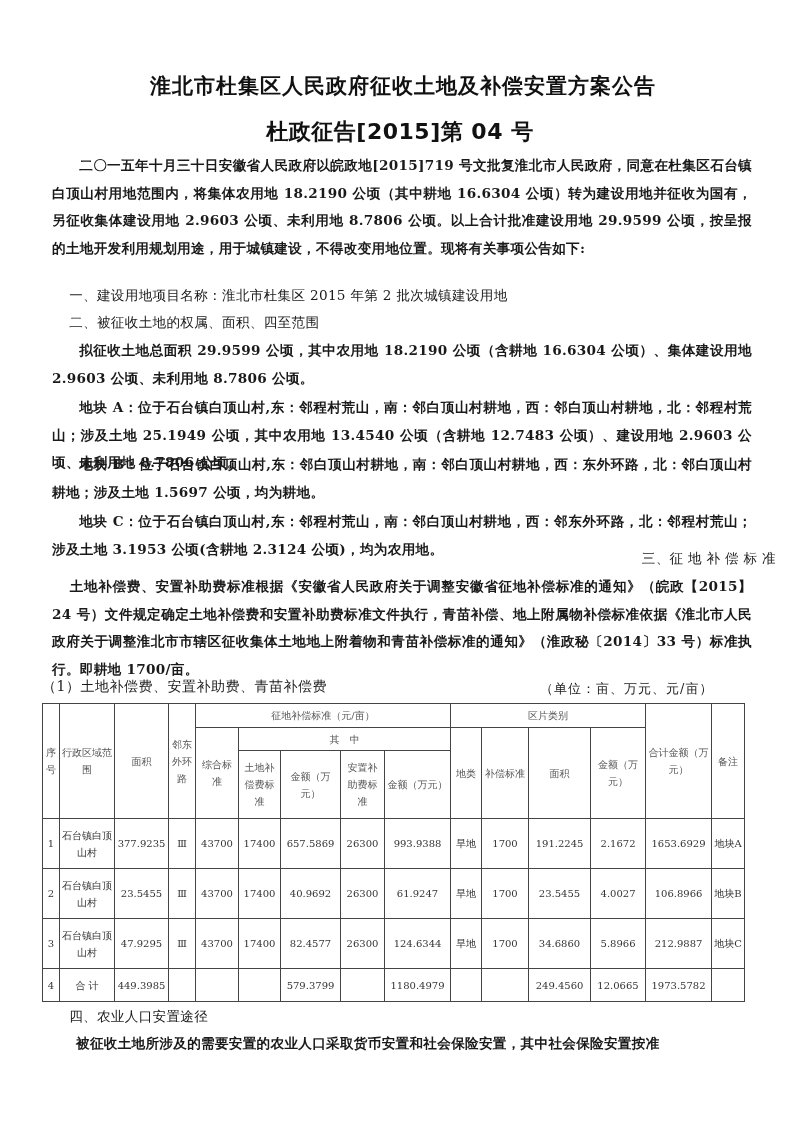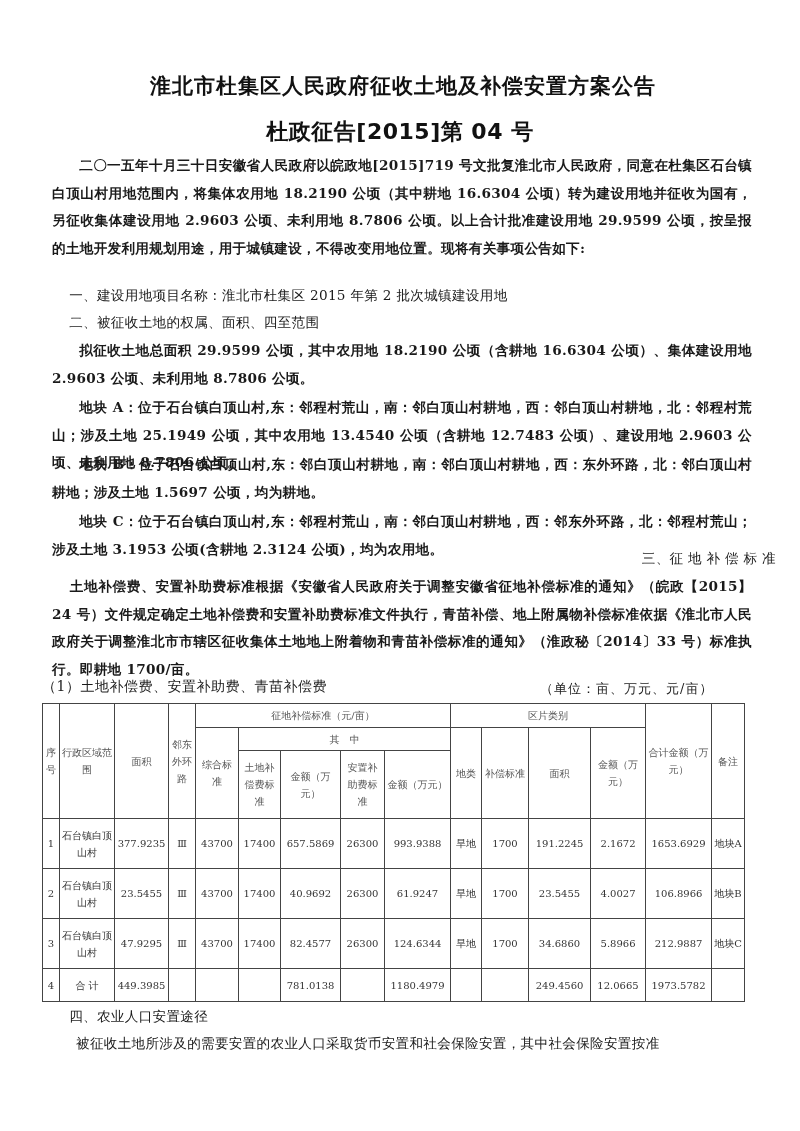--- a/index.html
+++ b/index.html
@@ -140,27 +140,27 @@
         <td>212.9887</td>
         <td>地块C</td>
       </tr>
       <tr class="row-sum">
         <td>4</td>
         <td>合 计</td>
         <td>449.3985</td>
         <td></td>
         <td></td>
         <td></td>
-        <td>781.0138</td>
+        <td>579.3799</td>
         <td></td>
         <td>1180.4979</td>
         <td></td>
         <td></td>
         <td>249.4560</td>
         <td>12.0665</td>
         <td>1973.5782</td>
         <td></td>
       </tr>
     </tbody>
 </table>
 
 <div class="line ind" style="top:1003px;">四、农业人口安置途径</div>
-<div class="line" style="top:1030px; left:76px; width:680px;">被征收土地所涉及的需要安置的农业人口采取货币安置和社会保险安置，其中社会保险安置按准</div>
+<div class="line" style="top:1030px; left:76px; width:680px;font-weight:bold;">被征收土地所涉及的需要安置的农业人口采取货币安置和社会保险安置，其中社会保险安置按准</div>
 
 </body></html>

